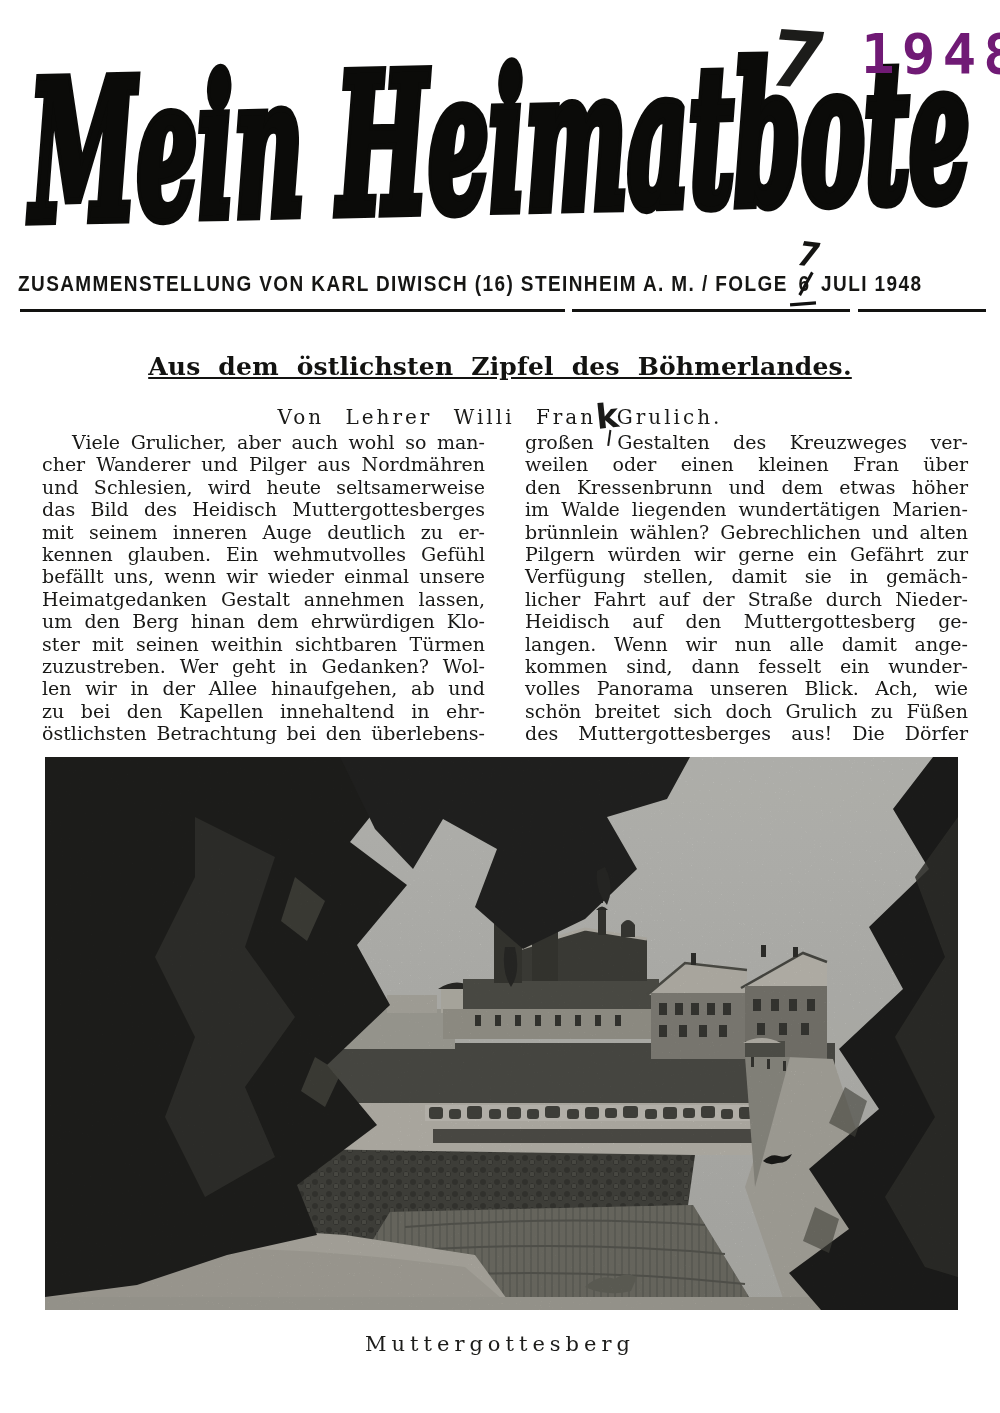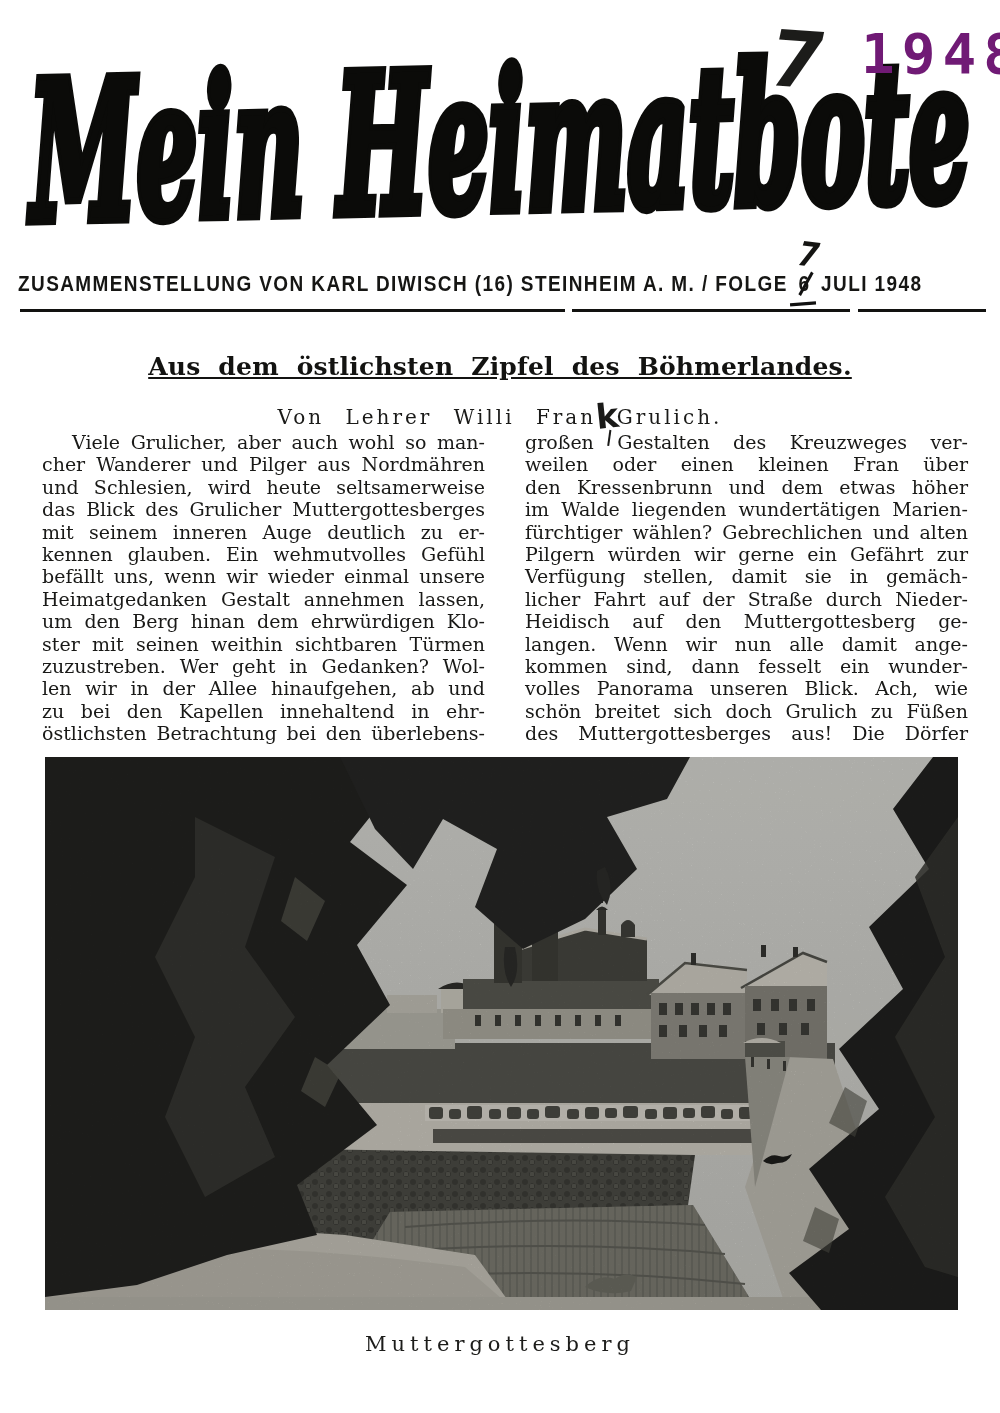--- a/index.html
+++ b/index.html
@@ -120,38 +120,38 @@
 <div class="abs headline">Aus dem östlichsten Zipfel des Böhmerlandes.</div>
 <div class="abs byline">
   <span>Von Lehrer Willi Fran</span><span class="hand-k">k</span><span>Grulich.</span>
 </div>
 
 <div class="abs columns">
   <div class="col">
     <div class="line indent">Viele Grulicher, aber auch wohl so man-</div>
     <div class="line">cher Wanderer und Pilger aus Nordmähren</div>
     <div class="line">und Schlesien, wird heute seltsamerweise</div>
-    <div class="line">das Blick des Grulicher Muttergottesberges</div>
+    <div class="line">das Bild des Heidisch Muttergottesberges</div>
     <div class="line">mit seinem inneren Auge deutlich zu er-</div>
     <div class="line">kennen glauben. Ein wehmutvolles Gefühl</div>
     <div class="line">befällt uns, wenn wir wieder einmal unsere</div>
     <div class="line">Heimatgedanken Gestalt annehmen lassen,</div>
     <div class="line">um den Berg hinan dem ehrwürdigen Klo-</div>
     <div class="line">ster mit seinen weithin sichtbaren Türmen</div>
     <div class="line">zuzustreben. Wer geht in Gedanken? Wol-</div>
     <div class="line">len wir in der Allee hinaufgehen, ab und</div>
     <div class="line">zu bei den Kapellen innehaltend in ehr-</div>
     <div class="line">östlichsten Betrachtung bei den überlebens-</div>
   </div>
   <div class="col">
     <div class="line">großen Gestalten des Kreuzweges ver-</div>
     <div class="line">weilen oder einen kleinen Fran über</div>
     <div class="line">den Kressenbrunn und dem etwas höher</div>
     <div class="line">im Walde liegenden wundertätigen Marien-</div>
-    <div class="line">fürchtiger wählen? Gebrechlichen und alten</div>
+    <div class="line">brünnlein wählen? Gebrechlichen und alten</div>
     <div class="line">Pilgern würden wir gerne ein Gefährt zur</div>
     <div class="line">Verfügung stellen, damit sie in gemäch-</div>
     <div class="line">licher Fahrt auf der Straße durch Nieder-</div>
     <div class="line">Heidisch auf den Muttergottesberg ge-</div>
     <div class="line">langen. Wenn wir nun alle damit ange-</div>
     <div class="line">kommen sind, dann fesselt ein wunder-</div>
     <div class="line">volles Panorama unseren Blick. Ach, wie</div>
     <div class="line">schön breitet sich doch Grulich zu Füßen</div>
     <div class="line">des Muttergottesberges aus! Die Dörfer</div>
   </div>

